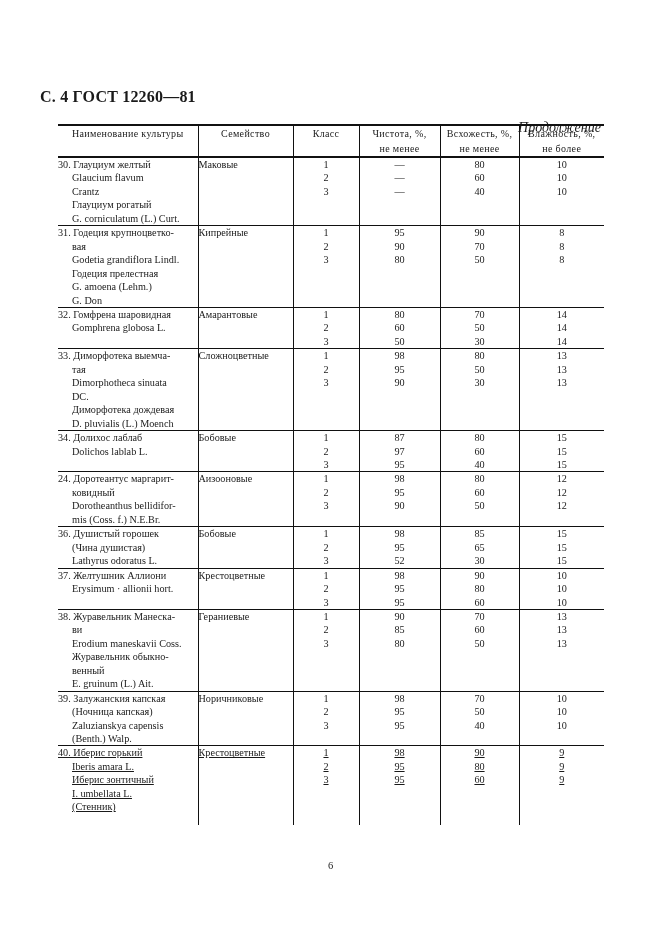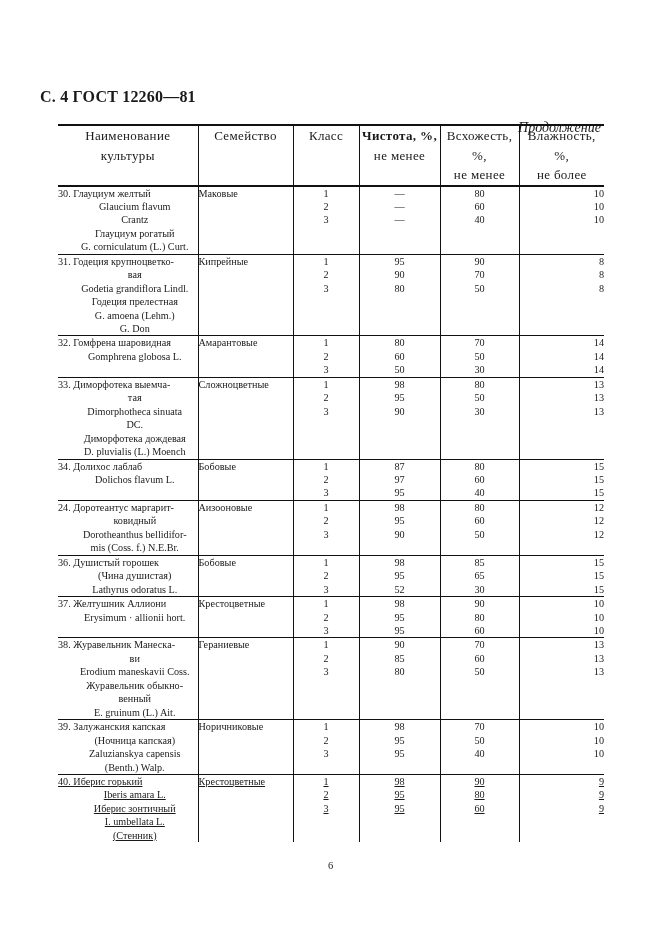--- a/index.html
+++ b/index.html
@@ -58,55 +58,55 @@
   col.c-class   { width: 66px; }
   col.c-purity  { width: 81px; }
   col.c-germ    { width: 79px; }
   col.c-moist   { width: 85px; }
 
   thead th {
     border-top: 2px solid #111;
     border-bottom: 2.2px solid #111;
     border-right: 1px solid #111;
     text-align: center;
-    font-size: 13px;
+    font-size: 10px;
     line-height: 1.5;
     padding: 7px 3px 6px 3px;
     letter-spacing: 0.35px;
   }
   thead th:last-child { border-right: none; }
 
   tbody td {
     border-right: 1px solid #111;
     border-bottom: 1px solid #111;
     font-size: 10.2px;
     line-height: 1.32;
     padding: 4px 4px 6px 4px;
   }
-  tbody td:last-child { border-right: none; text-align: right; }
+  tbody td:last-child { border-right: none; }
   tbody tr:last-child td { border-bottom: none; text-decoration: underline; }
 
   td.col-name {
     text-align: left;
     padding-left: 6px;
     padding-right: 2px;
   }
   td.col-family {
     text-align: left;
     padding-left: 8px;
     margin-top: 24px;
   }
   td.col-num {
     text-align: center;
   }
   .nm-line {
     display: block;
     white-space: pre-wrap;
   }
-  .nm-line.indent { padding-left: 14px; text-align: center; }
+  .nm-line.indent { padding-left: 14px; }
   .num-line { display: block; }
   .dash { letter-spacing: 0; }
 
   .last-col-rules {
     position: absolute;
     left: 0; top: 0;
     width: 661px; height: 936px;
     pointer-events: none;
   }
   .tail-rule {
@@ -146,21 +146,21 @@
         <th>
             <span style="display: block;">Наименование культуры</span>
           </th>
         <th>
             <span style="display: block;">Семейство</span>
           </th>
         <th>
             <span style="display: block;">Класс</span>
           </th>
         <th>
-            <span style="display: block; font-weight: bold;">Чистота, %,</span>
+            <span style="display: block;">Чистота, %,</span>
             <span style="display: block;">не менее</span>
           </th>
         <th>
             <span style="display: block;">Всхожесть, %,</span>
             <span style="display: block;">не менее</span>
           </th>
         <th>
             <span style="display: block;">Влажность, %,</span>
             <span style="display: block;">не более</span>
           </th>
@@ -282,21 +282,21 @@
           </td>
           <td class="col-num">
             <span class="num-line">13</span>
             <span class="num-line">13</span>
             <span class="num-line">13</span>
           </td>
         </tr>
         <tr>
           <td class="col-name">
             <span class="nm-line">34. Долихос лаблаб</span>
-            <span class="nm-line indent">Dolichos flavum L.</span>
+            <span class="nm-line indent">Dolichos lablab L.</span>
           </td>
           <td class="col-family">Бобовые</td>
           <td class="col-num">
             <span class="num-line">1</span>
             <span class="num-line">2</span>
             <span class="num-line">3</span>
           </td>
           <td class="col-num">
             <span class="num-line">87</span>
             <span class="num-line">97</span>

